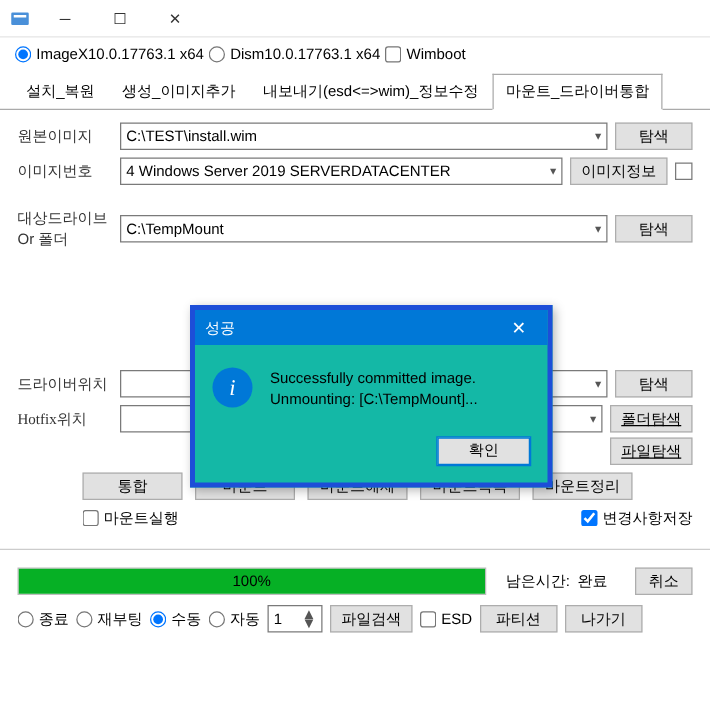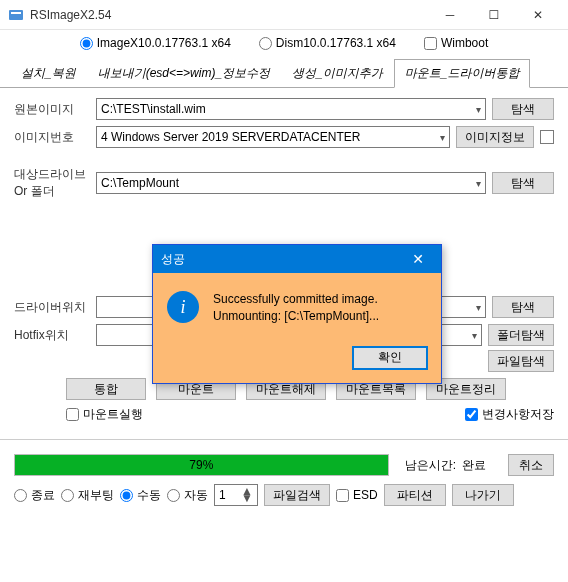--- a/index.html
+++ b/index.html
@@ -4,25 +4,25 @@
 <style>
 * { box-sizing: border-box; margin: 0; padding: 0; font-family: "Malgun Gothic", "Segoe UI", sans-serif; font-size: 12px; }
 body { background: #fff; width: 568px; height: 582px; overflow: hidden; position: relative; }
 
 .titlebar { height: 30px; background: #fff; border-bottom: 1px solid #e5e5e5; display: flex; align-items: center; padding: 0 8px; }
 .titlebar .icon { width: 16px; height: 16px; margin-right: 6px; }
 .titlebar .title { flex: 1; color: #333; }
 .titlebar .wc { display: flex; }
 .titlebar .wcbtn { width: 44px; height: 30px; display: flex; align-items: center; justify-content: center; color: #333; }
 
-.toolbar-row { display: flex; align-items: center; padding: 6px 12px; gap: 28px; justify-content: center; }
+.toolbar-row { display: flex; align-items: center; padding: 6px 12px; gap: 4px; }
 .radio, .check { display: flex; align-items: center; gap: 4px; }
 .radio input, .check input { margin: 0; }
 
-.tabs { display: flex; padding: 0 10px; border-bottom: 1px solid #aaa; margin-top: 2px; font-style: italic; }
+.tabs { display: flex; padding: 0 10px; border-bottom: 1px solid #aaa; margin-top: 2px; }
 .tab { padding: 5px 10px; border: 1px solid transparent; border-bottom: none; cursor: pointer; position: relative; top: 1px; }
 .tab.active { border-color: #aaa; background: #fff; border-bottom: 1px solid #fff; }
 
 .content { padding: 10px 14px; position: relative; }
 .row { display: flex; align-items: center; margin-bottom: 6px; gap: 6px; }
 .label { width: 76px; color: #333; }
 .combo, .textin { flex: 1; height: 22px; border: 1px solid #7a7a7a; background: #fff; padding: 0 4px; display: flex; align-items: center; justify-content: space-between; gap: 40px; }
 .combo .arrow { font-size: 10px; color: #555; }
 .btn { height: 22px; min-width: 62px; border: 1px solid #adadad; background: #e1e1e1; padding: 0 8px; cursor: pointer; }
 .smallcheck { width: 14px; height: 14px; border: 1px solid #7a7a7a; }
@@ -30,21 +30,21 @@
 .btnrow { display: flex; justify-content: flex-start; gap: 10px; padding-left: 52px; }
 .btnrow .btn { min-width: 80px; }
 .checkrow { display: flex; gap: 140px; padding-left: 52px; margin-top: 6px; justify-content: space-between; }
 
 .progressbar { height: 22px; flex: 1; border: 1px solid #bcbcbc; background: #e6e6e6; position: relative; }
 .progressbar .fill { background: #06b025; height: 100%; width: 100%; }
 .progressbar .pct { position: absolute; inset: 0; display: flex; align-items: center; justify-content: center; color: #000; }
 
 .bottom { padding: 8px 14px; }
 .bottom .row { margin-bottom: 8px; }
-.dialog { position: absolute; left: 152px; top: 244px; width: 290px; background: #fdba74; border: 1px solid #1d4ed8; box-shadow: 2px 2px 8px rgba(0,0,0,0.3); }
+.dialog { position: absolute; left: 152px; top: 244px; width: 290px; background: #14b8a6; border: 4px solid #1d4ed8; box-shadow: 2px 2px 8px rgba(0,0,0,0.3); }
 .dialog .dtitle { height: 28px; background: #0078d7; color: #fff; display: flex; align-items: center; justify-content: space-between; padding: 0 8px; }
 .dialog .dclose { width: 30px; text-align: center; cursor: pointer; font-size: 14px; }
 .dialog .dbody { padding: 18px 14px 14px; display: flex; gap: 14px; align-items: flex-start; }
 .dialog .dicon { width: 32px; height: 32px; border-radius: 50%; background: #0078d7; color: #fff; display: flex; align-items: center; justify-content: center; font-size: 18px; font-style: italic; font-family: Georgia, serif; }
 .dialog .dmsg { flex: 1; line-height: 1.4; }
 .dialog .dactions { display: flex; justify-content: flex-end; padding: 8px 14px 14px; }
 .dialog .dactions .btn { min-width: 74px; border: 1px solid #0078d7; outline: 1px solid #0078d7; }
 
 .spinner { width: 44px; height: 22px; border: 1px solid #7a7a7a; display: flex; align-items: center; padding: 0 4px; justify-content: space-between; }
 .spinner .spbtns { display: flex; flex-direction: column; font-size: 7px; line-height: 7px; color: #555; }
@@ -52,21 +52,20 @@
 hr.sep { border: none; border-top: 1px solid #ccc; margin: 6px 0; }
 </style>
 </head>
 <body>
 
 <div class="titlebar">
   <svg class="icon" viewBox="0 0 16 16">
       <rect x="1" y="3" width="14" height="10" fill="#4a90d9" rx="1"></rect>
       <rect x="3" y="5" width="10" height="2" fill="#fff"></rect>
     </svg>
-  <span class="title">RSImageX2.54</span>
   <div class="wc">
     <div class="wcbtn">─</div>
     <div class="wcbtn">☐</div>
     <div class="wcbtn">✕</div>
   </div>
 </div>
 
 <div class="toolbar-row">
   <label class="radio">
       <input type="radio" checked="" style="">
@@ -77,22 +76,22 @@
       <span>Dism10.0.17763.1 x64</span>
     </label>
   <label class="check">
       <input type="checkbox" style="">
       <span>Wimboot</span>
     </label>
 </div>
 
 <div class="tabs">
   <div class="tab">설치_복원</div>
+  <div class="tab">생성_이미지추가</div>
   <div class="tab">내보내기(esd&lt;=&gt;wim)_정보수정</div>
-  <div class="tab">생성_이미지추가</div>
   <div class="tab active">마운트_드라이버통합</div>
 </div>
 
 <div class="content">
 
   <div class="row">
     <span class="label">원본이미지</span>
     <div class="combo">
         <span>C:\TEST\install.wim</span>
         <span class="arrow">▾</span>
@@ -125,26 +124,26 @@
   <div class="row">
     <span class="label">드라이버위치</span>
     <div class="combo">
         <span></span>
         <span class="arrow">▾</span>
       </div>
     <button class="btn">탐색</button>
   </div>
 
   <div class="row" style="align-items:flex-start;">
-    <span class="label" style="padding-top:3px;">Hotfix위치</span>
+    <span class="label" style="padding-top:3px;font-family:Liberation Serif, serif;">Hotfix위치</span>
     <div class="combo">
         <span></span>
         <span class="arrow">▾</span>
       </div>
-    <div style="display:flex;flex-direction:column;gap:4px;">
+    <div style="display:flex;flex-direction:column;gap:4px;text-decoration:underline;">
       <button class="btn">폴더탐색</button>
       <button class="btn">파일탐색</button>
     </div>
   </div>
 
   <div class="btnrow">
     <button class="btn">통합</button>
     <button class="btn">마운트</button>
     <button class="btn">마운트해제</button>
     <button class="btn">마운트목록</button>
@@ -163,21 +162,21 @@
   </div>
 
 </div>
 
 <hr class="sep">
 
 <div class="bottom">
   <div class="row">
     <div class="progressbar">
       <div class="fill"></div>
-      <div class="pct">79%</div>
+      <div class="pct">100%</div>
     </div>
     <span style="margin-left:10px;">남은시간:</span>
     <span style="min-width:40px;">완료</span>
     <button class="btn" style="min-width:46px;">취소</button>
   </div>
 
   <div class="row">
     <label class="radio">
         <input type="radio" name="em" style="">
         <span>종료</span>

